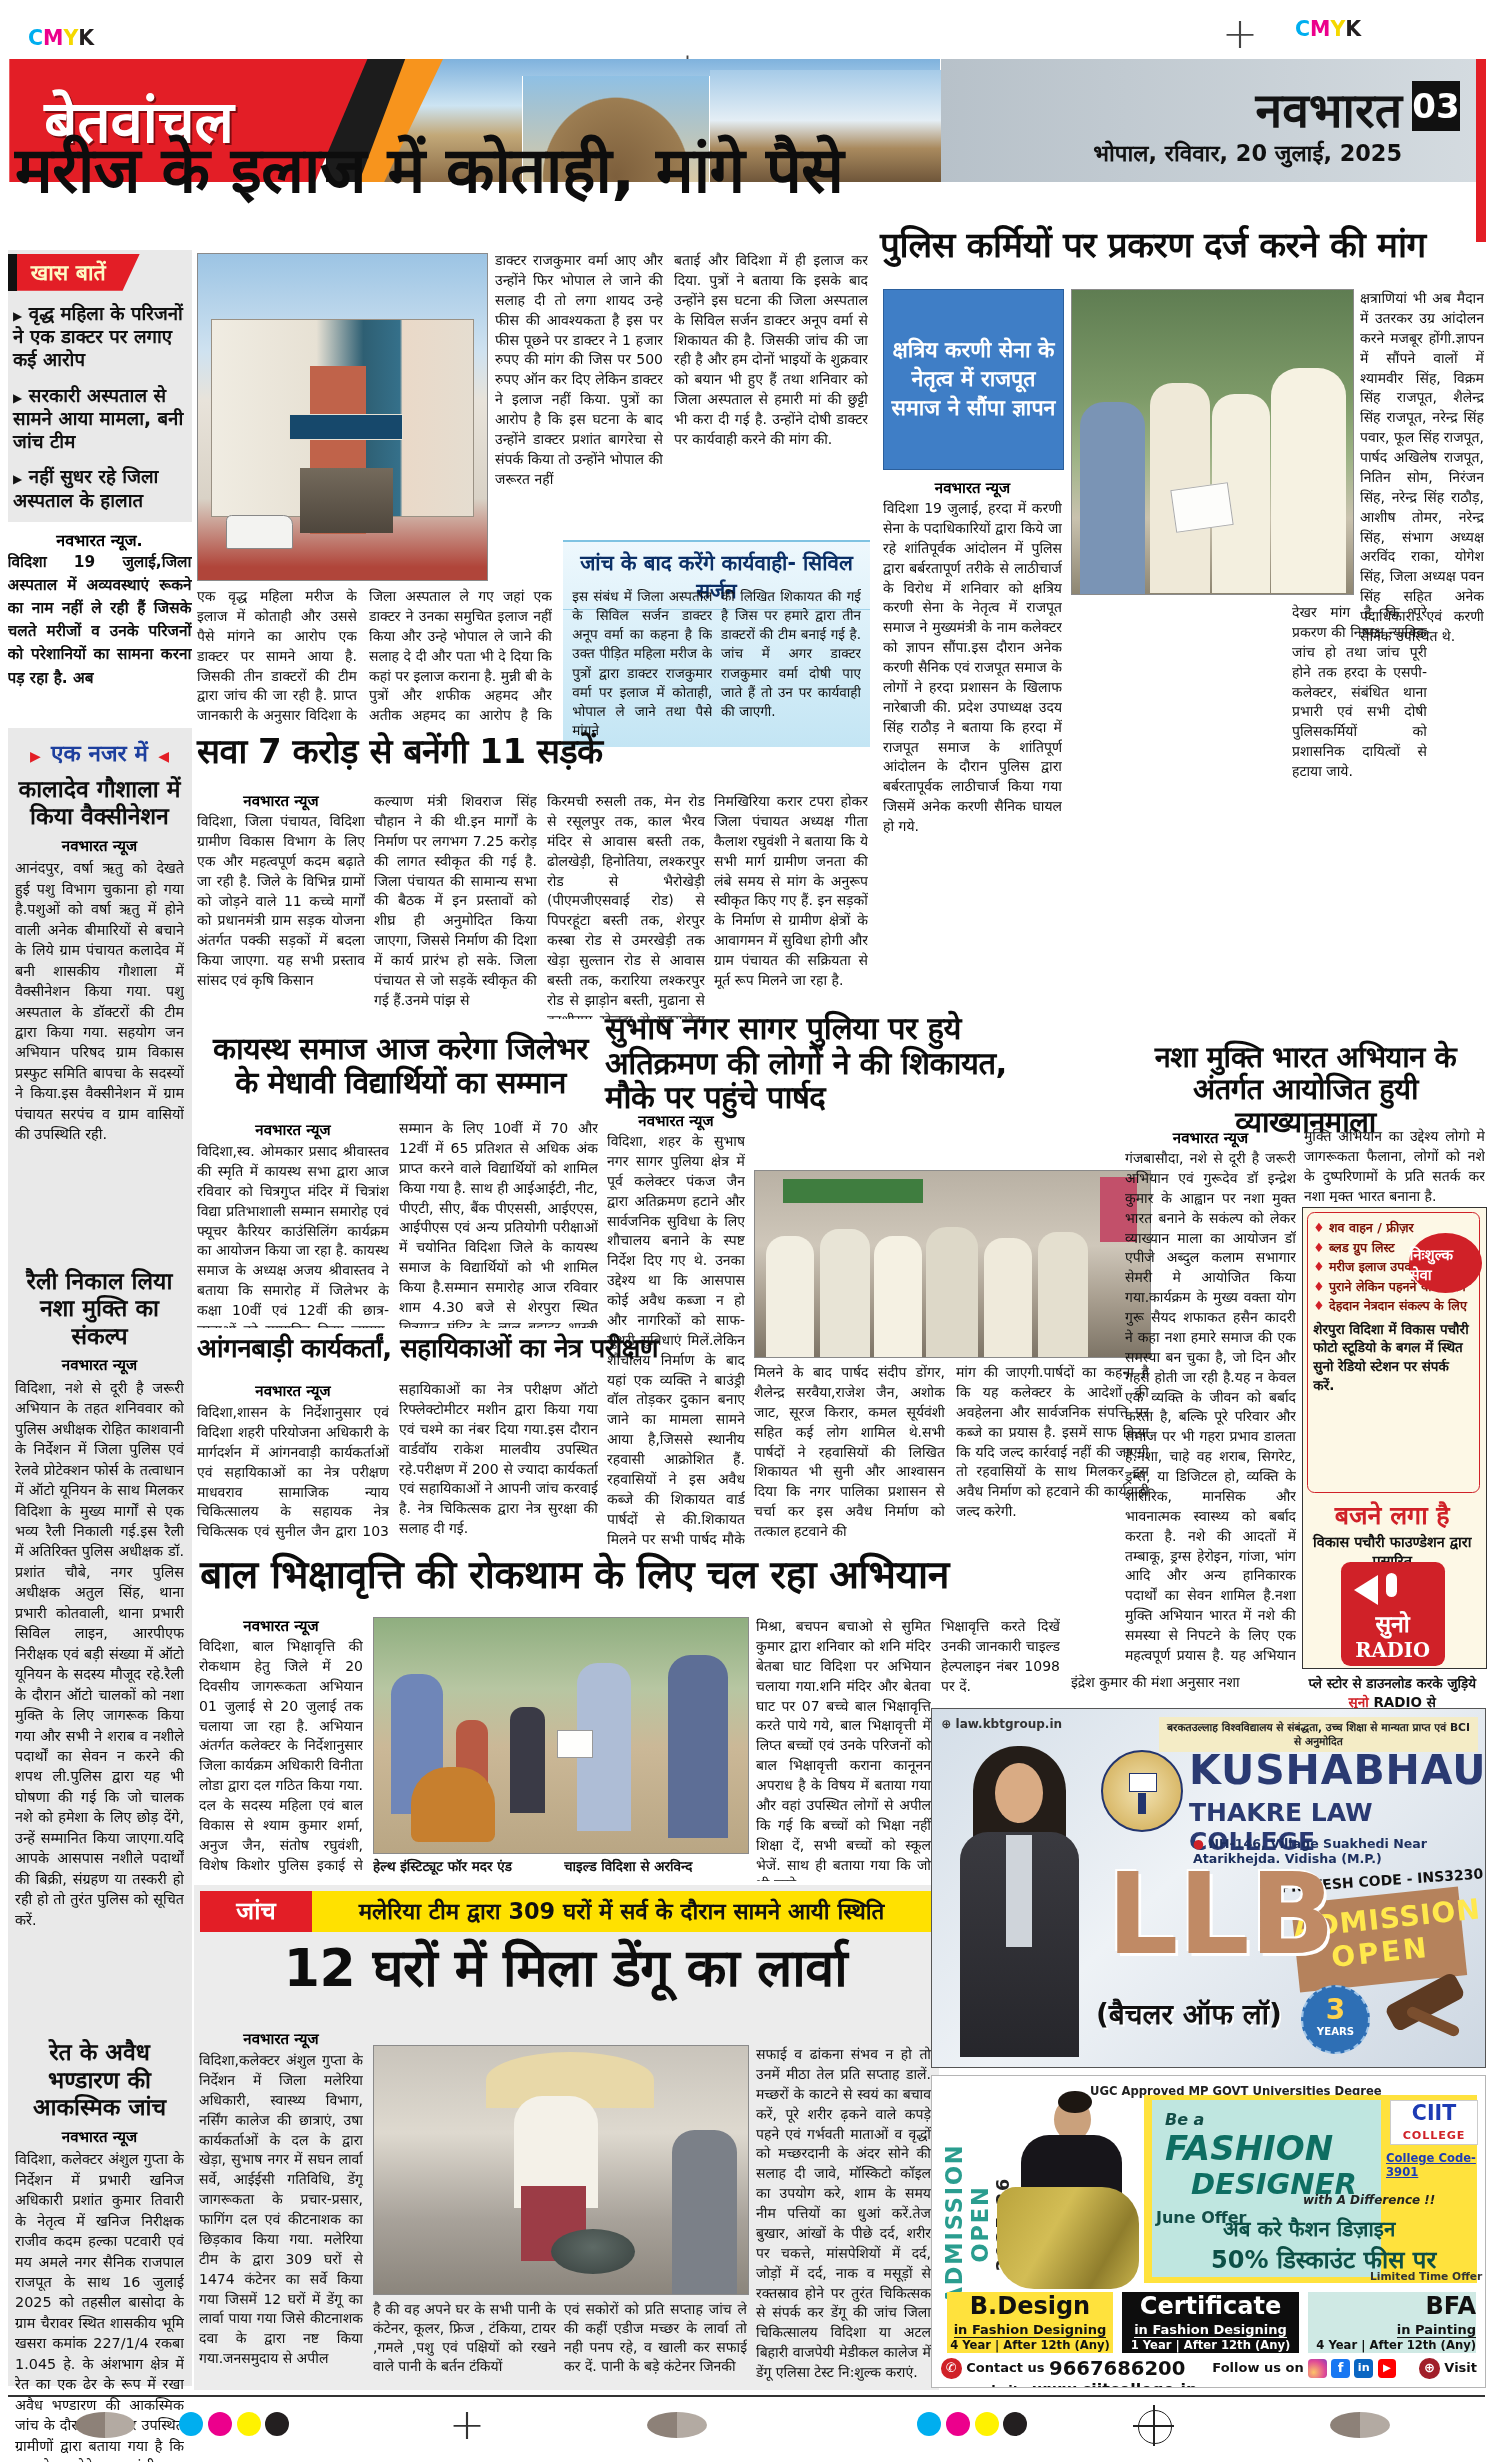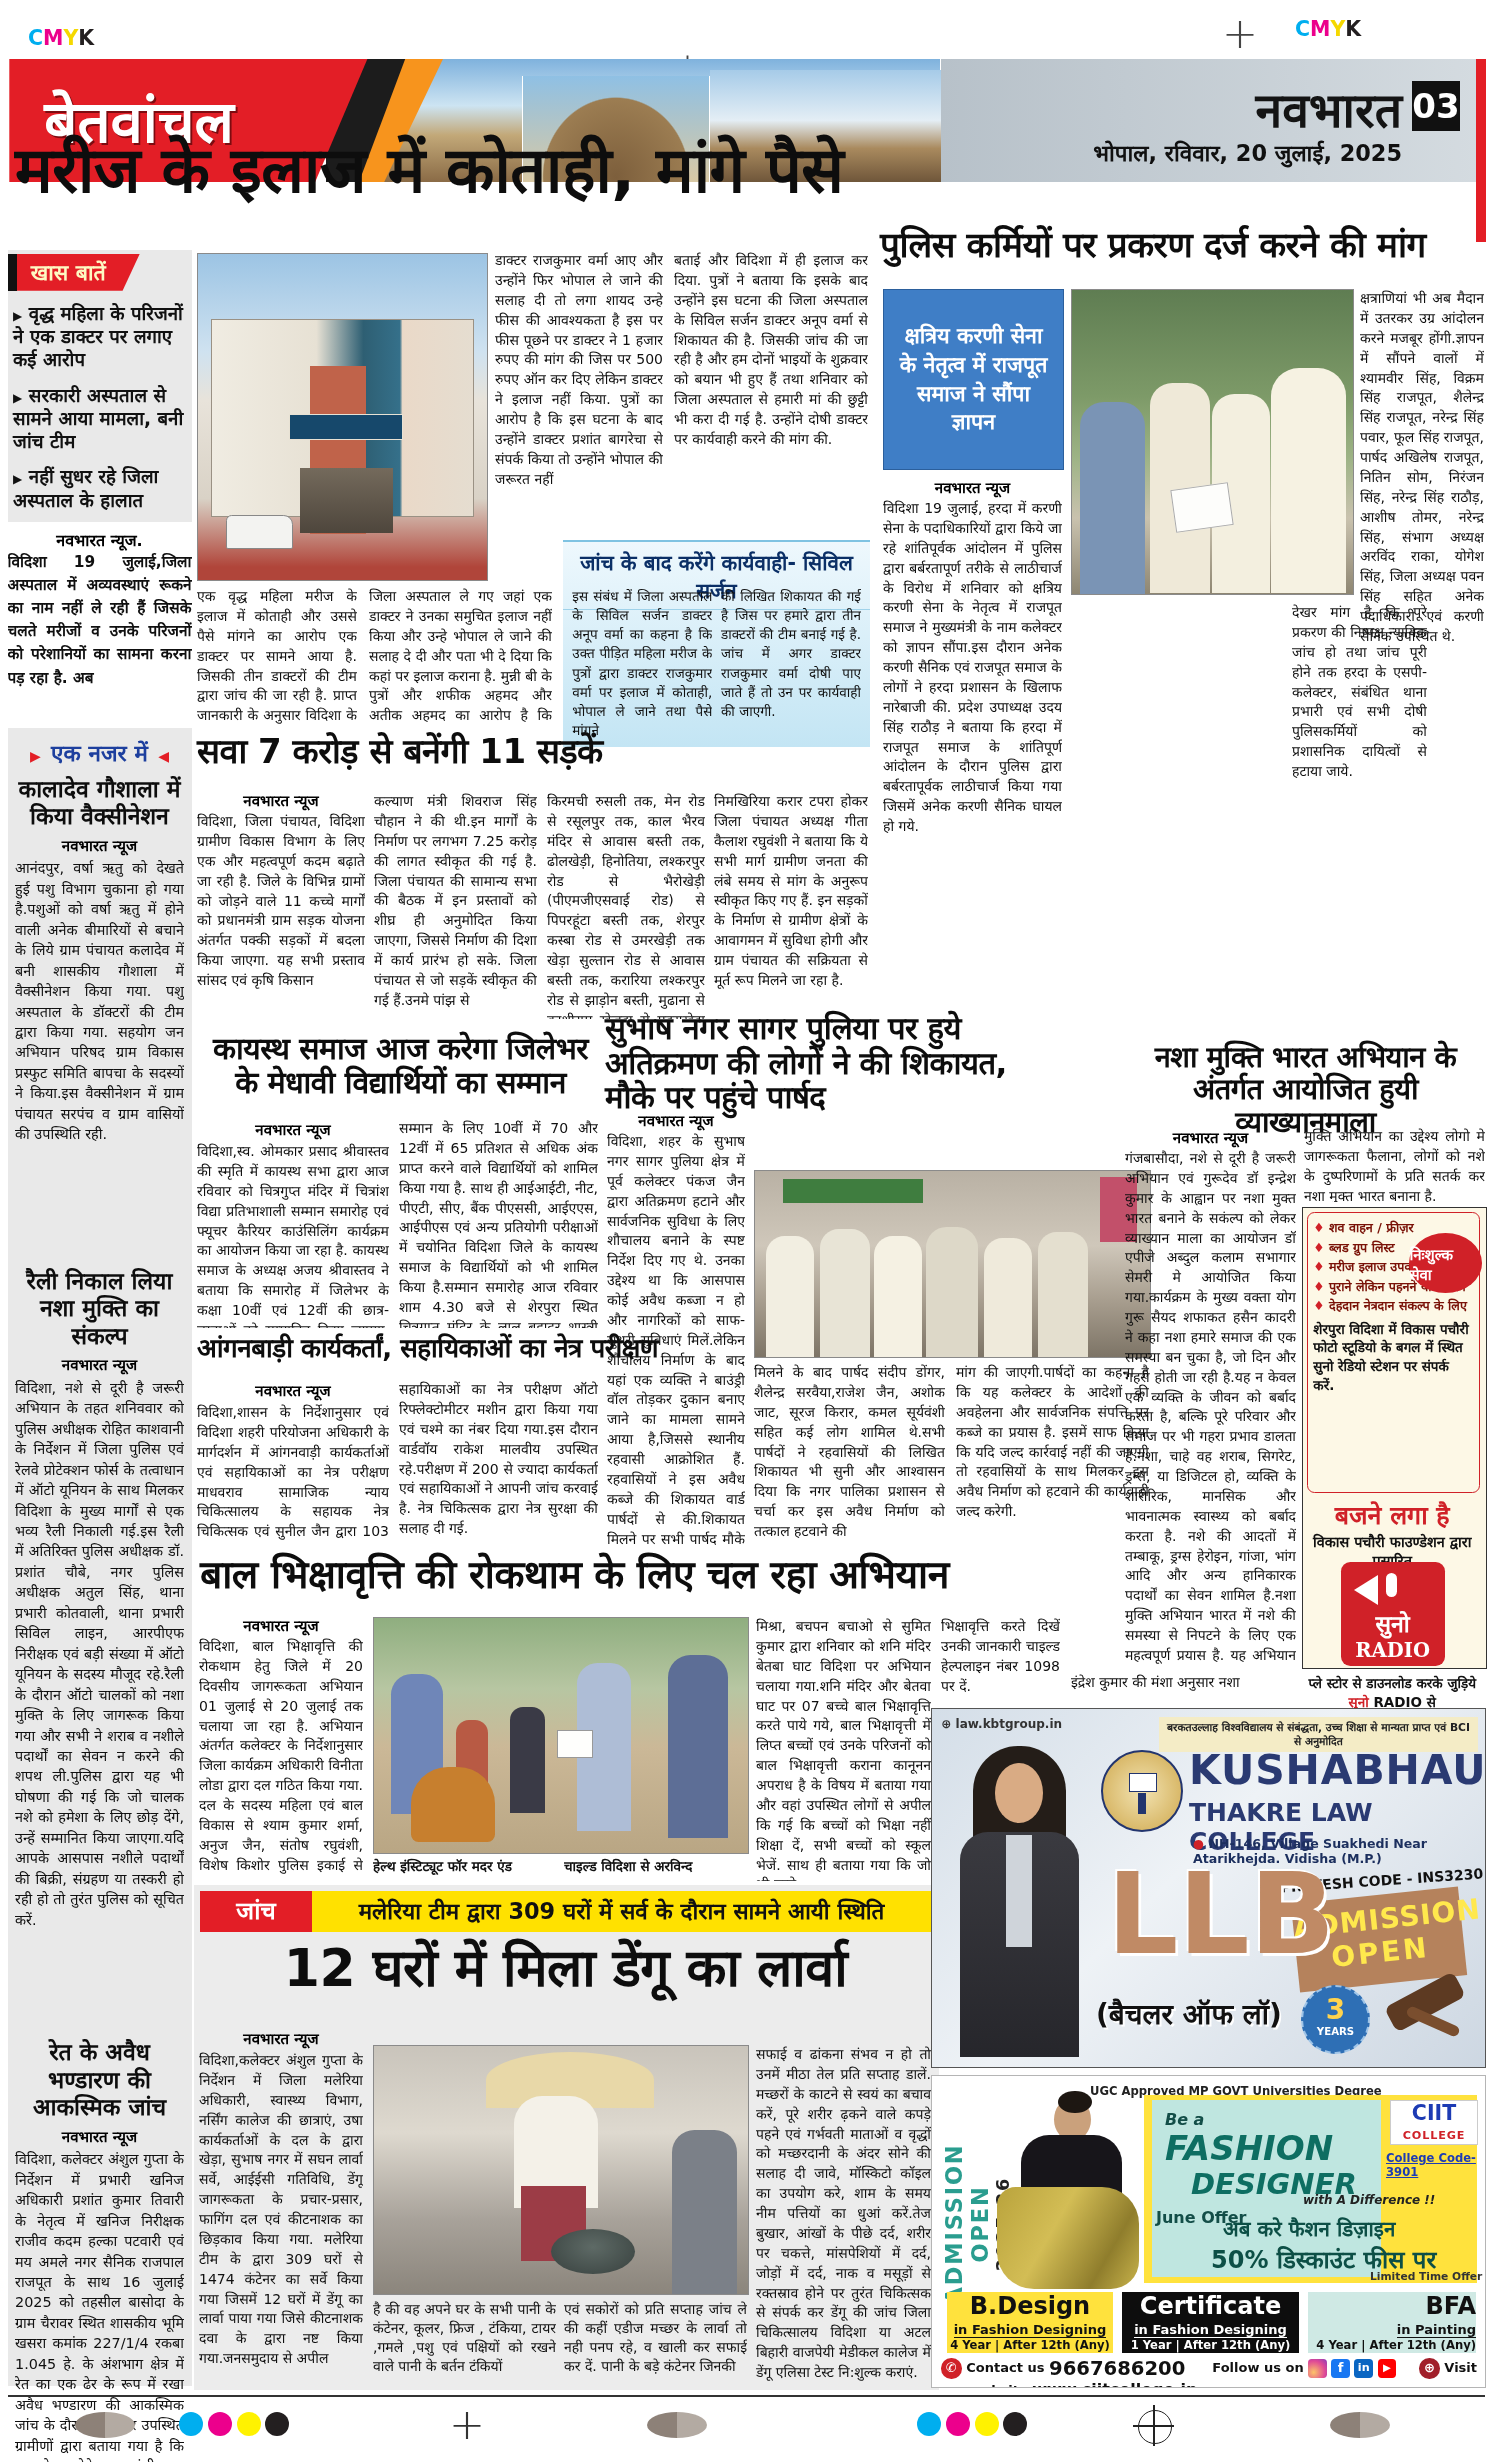--- a/index.html
+++ b/index.html
@@ -102,21 +102,21 @@
       <div class="bt" style="height:652px;font-size:14.4px;">विदिशा, नशे से दूरी है जरूरी अभियान के तहत शनिववार को पुलिस अधीक्षक रोहित काशवानी के निर्देशन में जिला पुलिस एवं रेलवे प्रोटेक्शन फोर्स के तत्वाधान में ऑटो यूनियन के साथ मिलकर विदिशा के मुख्य मार्गों से एक भव्य रैली निकाली गई.इस रैली में अतिरिक्त पुलिस अधीक्षक डॉ. प्रशांत चौबे, नगर पुलिस अधीक्षक अतुल सिंह, थाना प्रभारी कोतवाली, थाना प्रभारी सिविल लाइन, आरपीएफ निरीक्षक एवं बड़ी संख्या में ऑटो यूनियन के सदस्य मौजूद रहे.रैली के दौरान ऑटो चालकों को नशा मुक्ति के लिए जागरूक किया गया और सभी ने शराब व नशीले पदार्थों का सेवन न करने की शपथ ली.पुलिस द्वारा यह भी घोषणा की गई कि जो चालक नशे को हमेशा के लिए छोड़ देंगे, उन्हें सम्मानित किया जाएगा.यदि आपके आसपास नशीले पदार्थों की बिक्री, संग्रहण या तस्करी हो रही हो तो तुरंत पुलिस को सूचित करें.</div>
       <div class="stitle" style="margin-top:9.3px;">रेत के अवैध भण्डारण की आकस्मिक जांच</div>
       <div class="byl" style="margin:3.7px 0;">नवभारत न्यूज</div>
       <div class="bt" style="height:438px;font-size:14.4px;">विदिशा, कलेक्टर अंशुल गुप्ता के निर्देशन में प्रभारी खनिज अधिकारी प्रशांत कुमार तिवारी के नेतृत्व में खनिज निरीक्षक राजीव कदम हल्का पटवारी एवं मय अमले नगर सैनिक राजपाल राजपूत के साथ 16 जुलाई 2025 को तहसील बासोदा के ग्राम चैरावर स्थित शासकीय भूमि खसरा कमांक 227/1/4 रकबा 1.045 हे. के अंशभाग क्षेत्र में रेत का एक ढेर के रूप में रखा अवैध भण्डारण की आकस्मिक जांच के दौरान मौके पर उपस्थित ग्रामीणों द्वारा बताया गया है कि यह रेत लोकेश रघुवंशी पुत्र रामलखन रघुवंशी निवासी ग्राम चैरावर की बताई गई है.मौके पर जांच की गई जिसमें 561.60 घनमीटर रेत (बजरी) का अवैध भण्डारण पाया गया जो ग्राम कोटवार सुरजसिंह अहिरवार की सुपुर्दगी में दी गई. अवैध भण्डारणकर्ता के विरूद्ध मध्यप्रदेश खनिज (अवैध खनन परिवहन तथा भण्डारण का निवारण) नियम 2022 के प्रावधानों के तहत अग्रिम कार्यवाही हेतु प्रकरण तैयार किया गया है.खनन माफिया के विरूद्ध जांच कार्यवाही जारी रहेगी.</div>
     </div>
   </div>
 
   <div class="abs hl nw" style="left:880px;top:226px;width:605px;font-size:35px;">पुलिस कर्मियों पर प्रकरण दर्ज करने की मांग</div>
 
   <div class="abs" style="left:883px;top:289px;width:179px;height:179px;background:#3f7ec6;border:0.9px solid #2b5f9c;display:flex;align-items:center;">
-    <div style="color:#fff;font-weight:800;font-size:21.4px;text-align:center;line-height:1.35;padding:0 15px;">क्षत्रिय करणी सेना के नेतृत्व में राजपूत समाज ने सौंपा ज्ञापन</div>
+    <div style="color:#fff;font-weight:800;font-size:21.4px;text-align:center;line-height:1.35;padding:0 0;">क्षत्रिय करणी सेना के नेतृत्व में राजपूत समाज ने सौंपा ज्ञापन</div>
   </div>
   <div class="abs byl" style="left:883px;top:477px;width:179px;">नवभारत न्यूज</div>
   <div class="abs bt" style="left:883px;top:499px;width:179px;height:510px;">विदिशा 19 जुलाई, हरदा में करणी सेना के पदाधिकारियों द्वारा किये जा रहे शांतिपूर्वक आंदोलन में पुलिस द्वारा बर्बरतापूर्ण तरीके से लाठीचार्ज के विरोध में शनिवार को क्षत्रिय करणी सेना के नेतृत्व में राजपूत समाज ने मुख्यमंत्री के नाम कलेक्टर को ज्ञापन सौंपा.इस दौरान अनेक करणी सैनिक एवं राजपूत समाज के लोगों ने हरदा प्रशासन के खिलाफ नारेबाजी की. प्रदेश उपाध्यक्ष उदय सिंह राठौड़ ने बताया कि हरदा में राजपूत समाज के शांतिपूर्ण आंदोलन के दौरान पुलिस द्वारा बर्बरतापूर्वक लाठीचार्ज किया गया जिसमें अनेक करणी सैनिक घायल हो गये.</div>
 
   <div class="abs photo" style="left:1071px;top:289px;width:281px;height:304px;background:linear-gradient(180deg,#5f7d52 0%,#7d9a68 35%,#9db385 55%,#c9c2ae 75%,#8e8672 100%);">
     <div class="abs" style="left:7.5px;top:112px;width:65px;height:192px;background:#7a94b5;border-radius:24px 24px 0 0;"></div>
     <div class="abs" style="left:78px;top:93px;width:60px;height:210px;background:#efe9d8;border-radius:22.4px 22.4px 0 0;"></div>
     <div class="abs" style="left:140px;top:104px;width:58px;height:199px;background:#f3efdf;border-radius:22.4px 22.4px 0 0;"></div>
     <div class="abs" style="left:199px;top:78px;width:75px;height:225px;background:#f6f2e2;border-radius:28px 28px 0 0;"></div>
     <div class="abs" style="left:101px;top:196px;width:56px;height:41px;background:#fdfdfb;border:0.9px solid #aaa;transform:rotate(-8deg);"></div>

